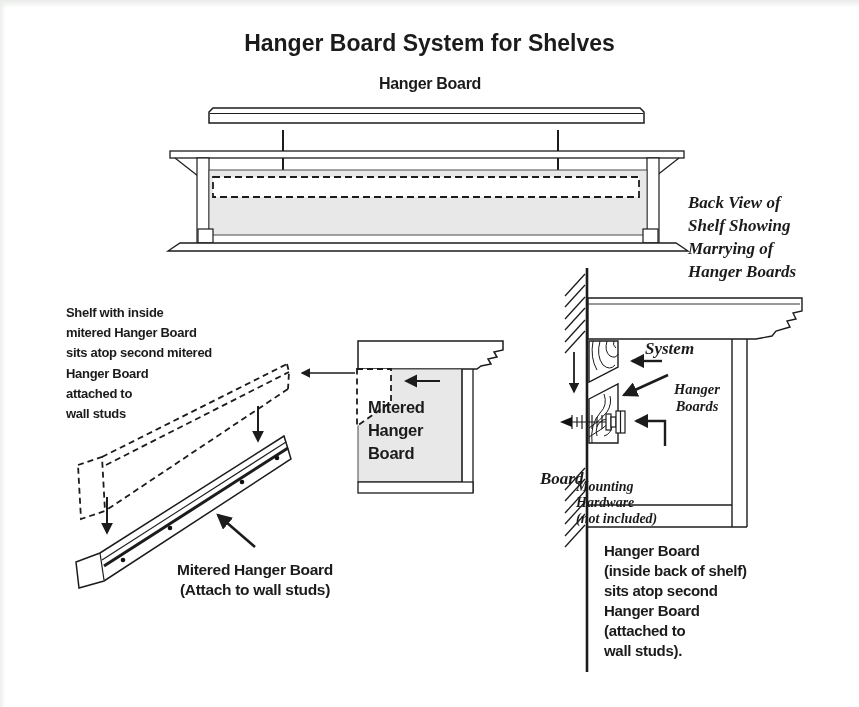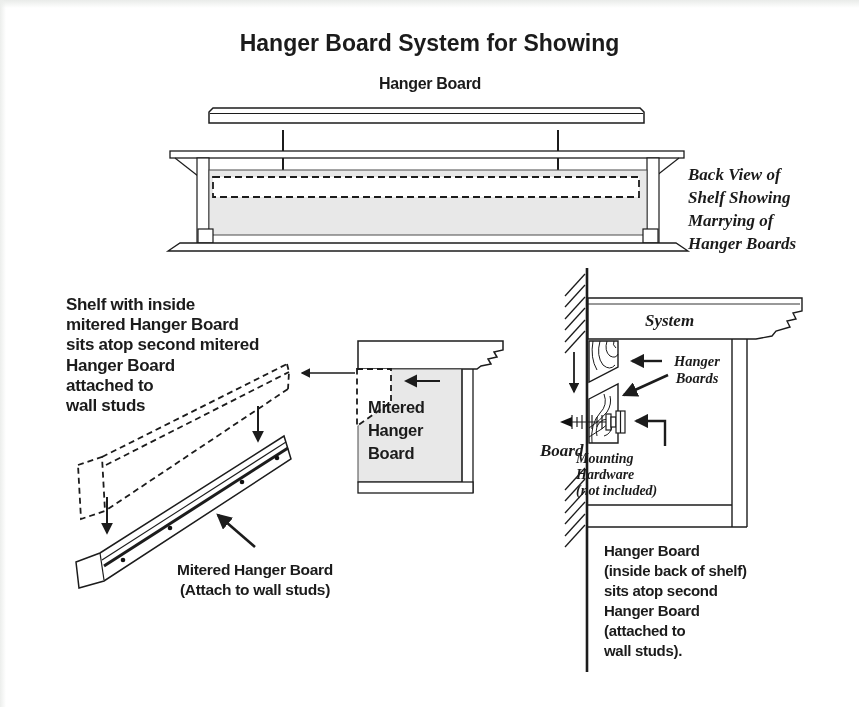--- a/index.html
+++ b/index.html
@@ -5,25 +5,25 @@
   html,body{margin:0;padding:0;background:#eef0ee;}
   #stage{position:relative;width:859px;height:707px;background:#ffffff;overflow:hidden;
          font-family:"Liberation Sans",sans-serif;}
   .edge-top{position:absolute;left:0;top:0;width:859px;height:8px;
             background:linear-gradient(#e9ebe9,rgba(255,255,255,0));}
   .edge-left{position:absolute;left:0;top:0;width:6px;height:707px;
              background:linear-gradient(90deg,#eceeec,rgba(255,255,255,0));}
   svg{position:absolute;left:0;top:0;}
   .lbl{position:absolute;white-space:pre-line;color:#1b1b1b;}
   .sans{font-family:"Liberation Sans",sans-serif;font-weight:bold;letter-spacing:-0.3px;}
-  .serifi{font-family:"Liberation Serif",serif;font-weight:bold;font-style:italic;}
+  .serifi{font-family:"Liberation Serif",serif;font-weight:bold;font-style:italic;margin-top:28px;}
   .title{left:0;top:30px;width:859px;text-align:center;font-size:23px;letter-spacing:0;}
   .sub{left:330px;top:75px;width:200px;text-align:center;font-size:16px;}
   .backview{left:688px;top:163px;width:165px;font-size:17px;line-height:23px;}
-  .leftnote{left:66px;top:295px;width:230px;font-size:17px;line-height:20.2px;}
+  .leftnote{left:66px;top:303px;width:230px;font-size:13px;line-height:20.2px;}
   .sideviewtitle{left:336px;top:306px;width:170px;text-align:center;font-size:16px;}
   .miteredlbl{left:368px;top:396px;width:120px;text-align:left;font-size:16.5px;line-height:23px;}
   .blcaption{left:155px;top:560px;width:200px;text-align:center;font-size:15.5px;line-height:20px;}
   .shelflbl{left:645px;top:311px;width:60px;font-size:17px;}
   .walllbl{left:540px;top:441px;width:42px;text-align:right;font-size:17px;}
   .hblbl{left:662px;top:353px;width:70px;text-align:center;font-size:14.5px;line-height:16.5px;}
   .mhlbl{left:576px;top:451px;width:140px;text-align:left;font-size:14px;line-height:16px;}
   .brnote{left:604px;top:541px;width:220px;font-size:15px;line-height:20.1px;}
 </style>
 </head>
@@ -160,21 +160,21 @@
       <line x1="662" y1="361" x2="632" y2="361" stroke-width="2.4" marker-end="url(#ah)"></line>
       <line x1="668" y1="375" x2="624" y2="395" stroke-width="2.6" marker-end="url(#ah)"></line>
       <path d="M665,446 V421 H636" stroke-width="2.4" marker-end="url(#ah)"></path>
 
       <line x1="588" y1="505" x2="732" y2="505" stroke-width="1.4"></line>
       <line x1="588" y1="527" x2="747" y2="527" stroke-width="1.4"></line>
       <line x1="732" y1="505" x2="732" y2="527" stroke-width="1.4"></line>
     </g>
   </svg>
 
-  <div class="lbl sans title">Hanger Board System for Showing</div>
+  <div class="lbl sans title">Hanger Board System for Shelves</div>
   <div class="lbl sans sub">Hanger Board</div>
   <div class="lbl serifi backview">Back View of
 Shelf Showing
 Marrying of
 Hanger Boards</div>
   <div class="lbl sans leftnote">Shelf with inside
 mitered Hanger Board
 sits atop second mitered
 Hanger Board
 attached to

